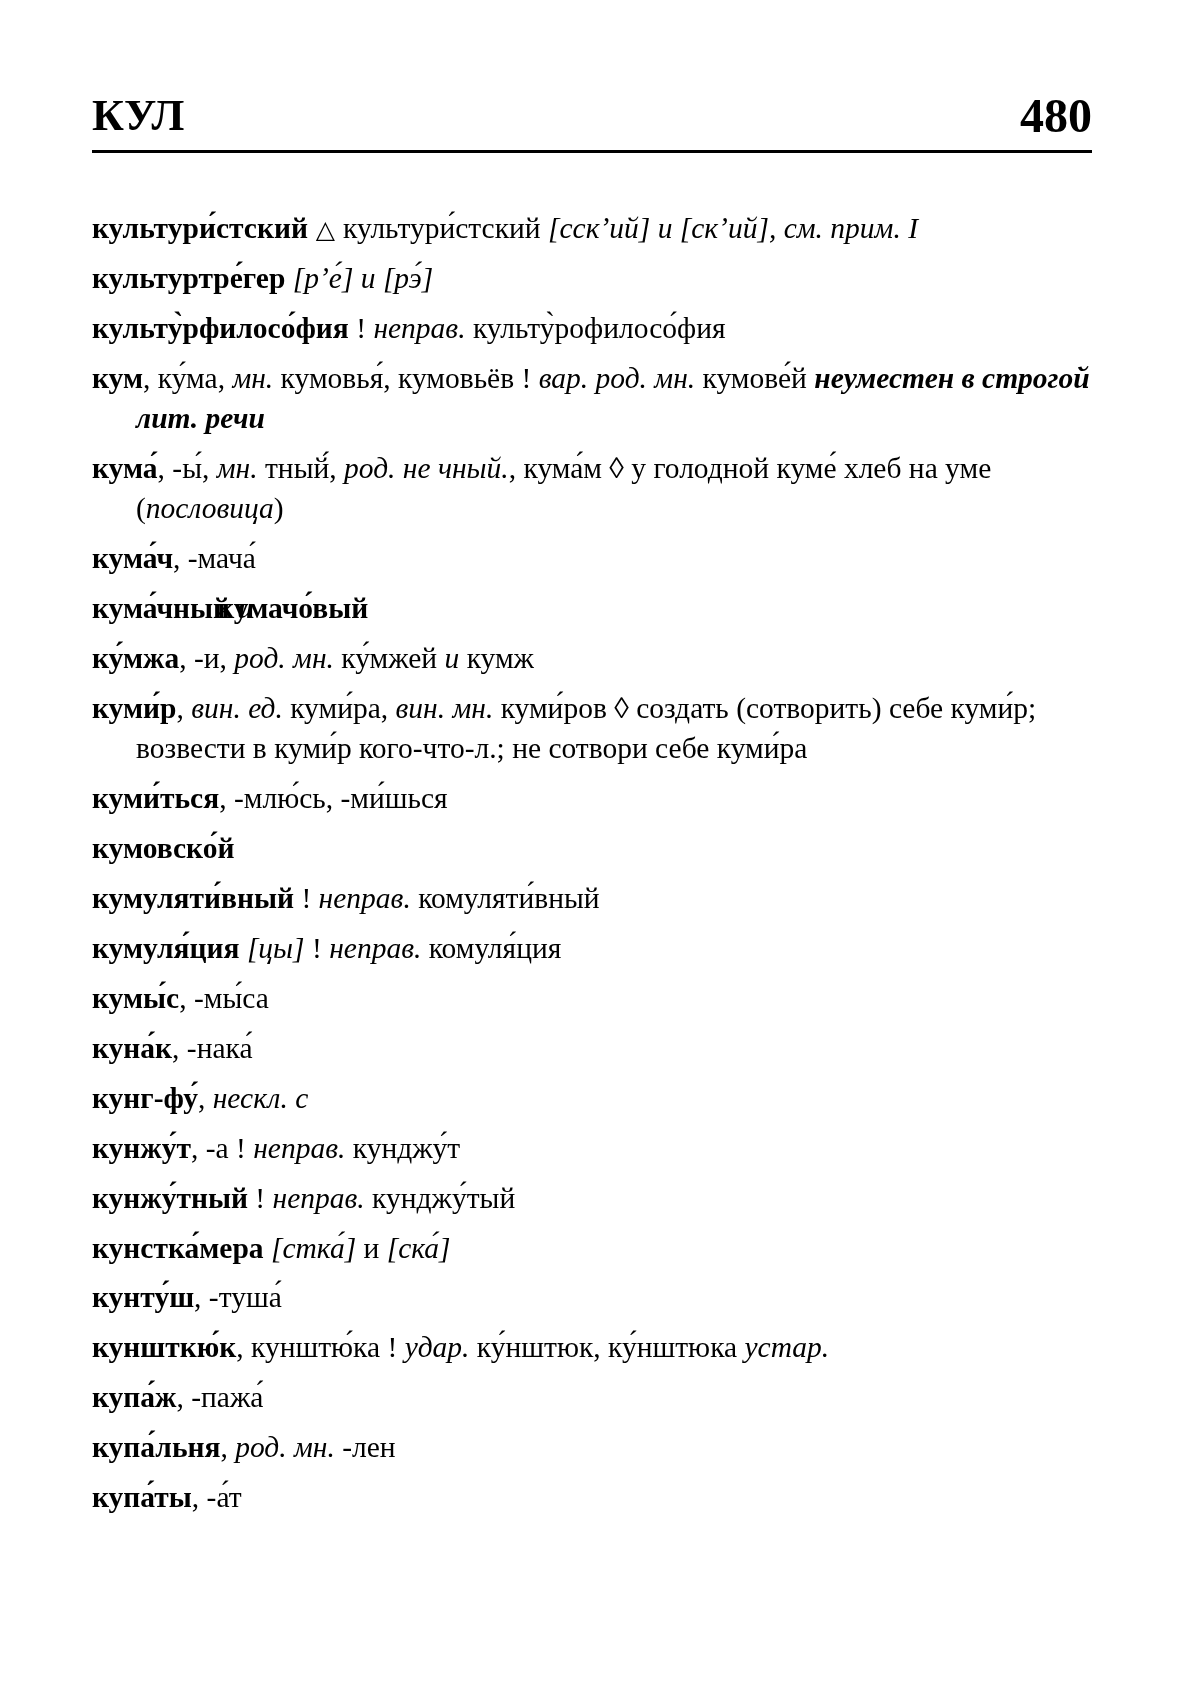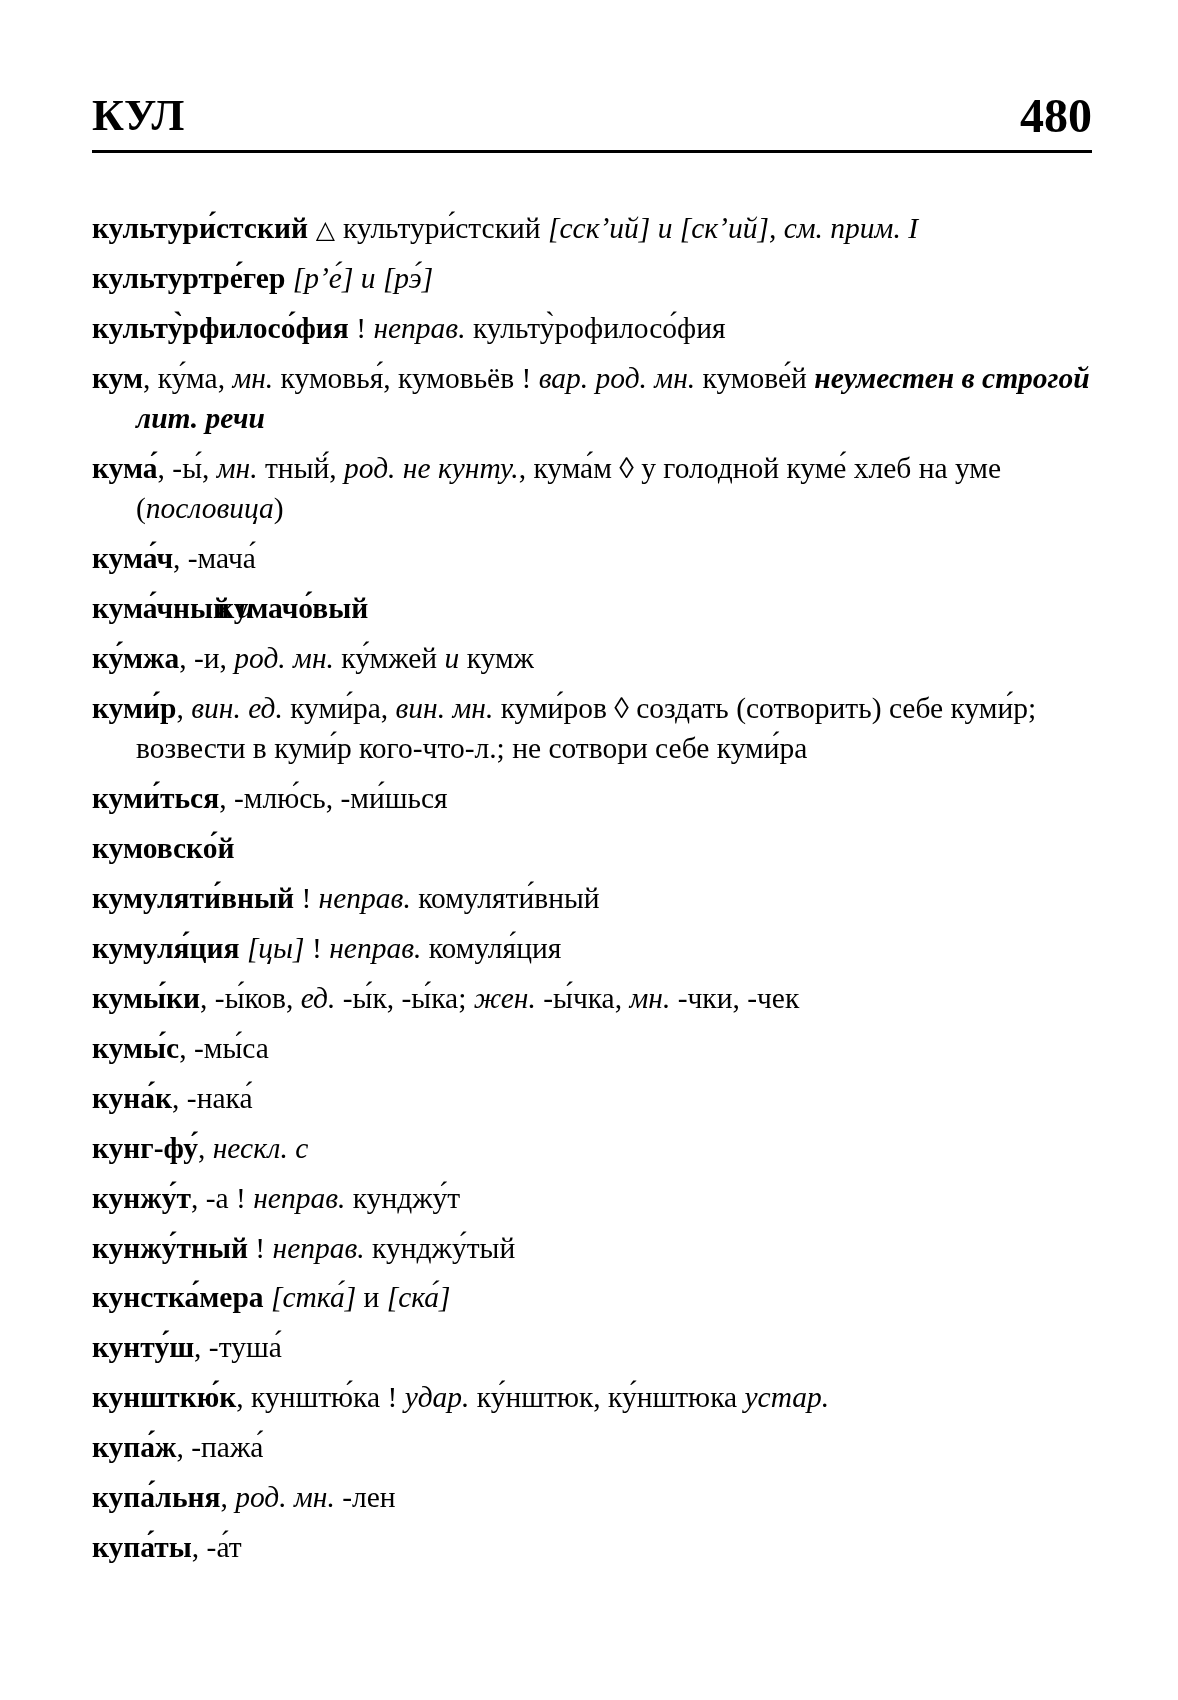--- a/index.html
+++ b/index.html
@@ -91,30 +91,29 @@
     <div class="page-number">480</div>
   </div>
 
   <div class="rule"></div>
 
   <div class="entries" id="entry-list">
       <div class="entry"><span class="hw">культури́стский</span><span class="sym"> △ </span><span>культури́стский </span><span class="it">[сскʼий]</span><span class="it"> и </span><span class="it">[скʼий], см. прим. I</span></div>
       <div class="entry"><span class="hw">культуртре́гер</span><span class="it"> [рʼе́]</span><span class="it"> и </span><span class="it">[рэ́]</span></div>
       <div class="entry"><span class="hw">культу̀рфилосо́фия</span><span> ! </span><span class="it">неправ.</span><span> культу̀рофилосо́фия</span></div>
       <div class="entry"><span class="hw">кум</span><span>, ку́ма, </span><span class="it">мн.</span><span> кумовья́, кумовьёв ! </span><span class="it">вар. род. мн.</span><span> кумове́й </span><span class="bi">неуместен в строгой лит. речи</span></div>
-      <div class="entry"><span class="hw">кума́</span><span>, -ы́, </span><span class="it">мн.</span><span> тный́, </span><span class="it">род. не кунту.</span><span>, кума́м ◊ у голодной куме́ хлеб на уме (</span><span class="it">пословица</span><span>)</span></div>
+      <div class="entry"><span class="hw">кума́</span><span>, -ы́, </span><span class="it">мн.</span><span> тный́, </span><span class="it">род. не чный.</span><span>, кума́м ◊ у голодной куме́ хлеб на уме (</span><span class="it">пословица</span><span>)</span></div>
       <div class="entry"><span class="hw">кума́ч</span><span>, -мача́</span></div>
       <div class="entry"><span class="hw">кума́чный</span><span class="bi"> и </span><span class="hw">кумачо́вый</span></div>
       <div class="entry"><span class="hw">ку́мжа</span><span>, -и, </span><span class="it">род. мн.</span><span> ку́мжей </span><span class="it">и</span><span> кумж</span></div>
       <div class="entry"><span class="hw">куми́р</span><span>, </span><span class="it">вин. ед.</span><span> куми́ра, </span><span class="it">вин. мн.</span><span> куми́ров ◊ создать (сотворить) себе куми́р; возвести в куми́р кого-что-л.; не сотвори себе куми́ра</span></div>
       <div class="entry"><span class="hw">куми́ться</span><span>, -млю́сь, -ми́шься</span></div>
       <div class="entry"><span class="hw">кумовско́й</span></div>
       <div class="entry"><span class="hw">кумуляти́вный</span><span> ! </span><span class="it">неправ.</span><span> комуляти́вный</span></div>
       <div class="entry"><span class="hw">кумуля́ция</span><span> </span><span class="it">[цы]</span><span> ! </span><span class="it">неправ.</span><span> комуля́ция</span></div>
-      <div class="entry"><span class="hw">кумы́ки</span><span>, -ы́ков, </span><span class="it">ед.</span><span> -ы́к, -ы́ка; </span><span class="it">жен.</span><span> -ы́чка, </span><span class="it">мн.</span><span> -чки, -чек</span></div>
       <div class="entry"><span class="hw">кумы́с</span><span>, -мы́са</span></div>
       <div class="entry"><span class="hw">куна́к</span><span>, -нака́</span></div>
       <div class="entry"><span class="hw">кунг-фу́</span><span>, </span><span class="it">нескл. с</span></div>
       <div class="entry"><span class="hw">кунжу́т</span><span>, -а ! </span><span class="it">неправ.</span><span> кунджу́т</span></div>
       <div class="entry"><span class="hw">кунжу́тный</span><span> ! </span><span class="it">неправ.</span><span> кунджу́тый</span></div>
       <div class="entry"><span class="hw">кунстка́мера</span><span> </span><span class="it">[стка́]</span><span> и </span><span class="it">[ска́]</span></div>
       <div class="entry"><span class="hw">кунту́ш</span><span>, -туша́</span></div>
       <div class="entry"><span class="hw">куншткю́к</span><span>, кунштю́ка ! </span><span class="it">удар.</span><span> ку́нштюк, ку́нштюка </span><span class="it">устар.</span></div>
       <div class="entry"><span class="hw">купа́ж</span><span>, -пажа́</span></div>
       <div class="entry"><span class="hw">купа́льня</span><span>, </span><span class="it">род. мн.</span><span> -лен</span></div>

